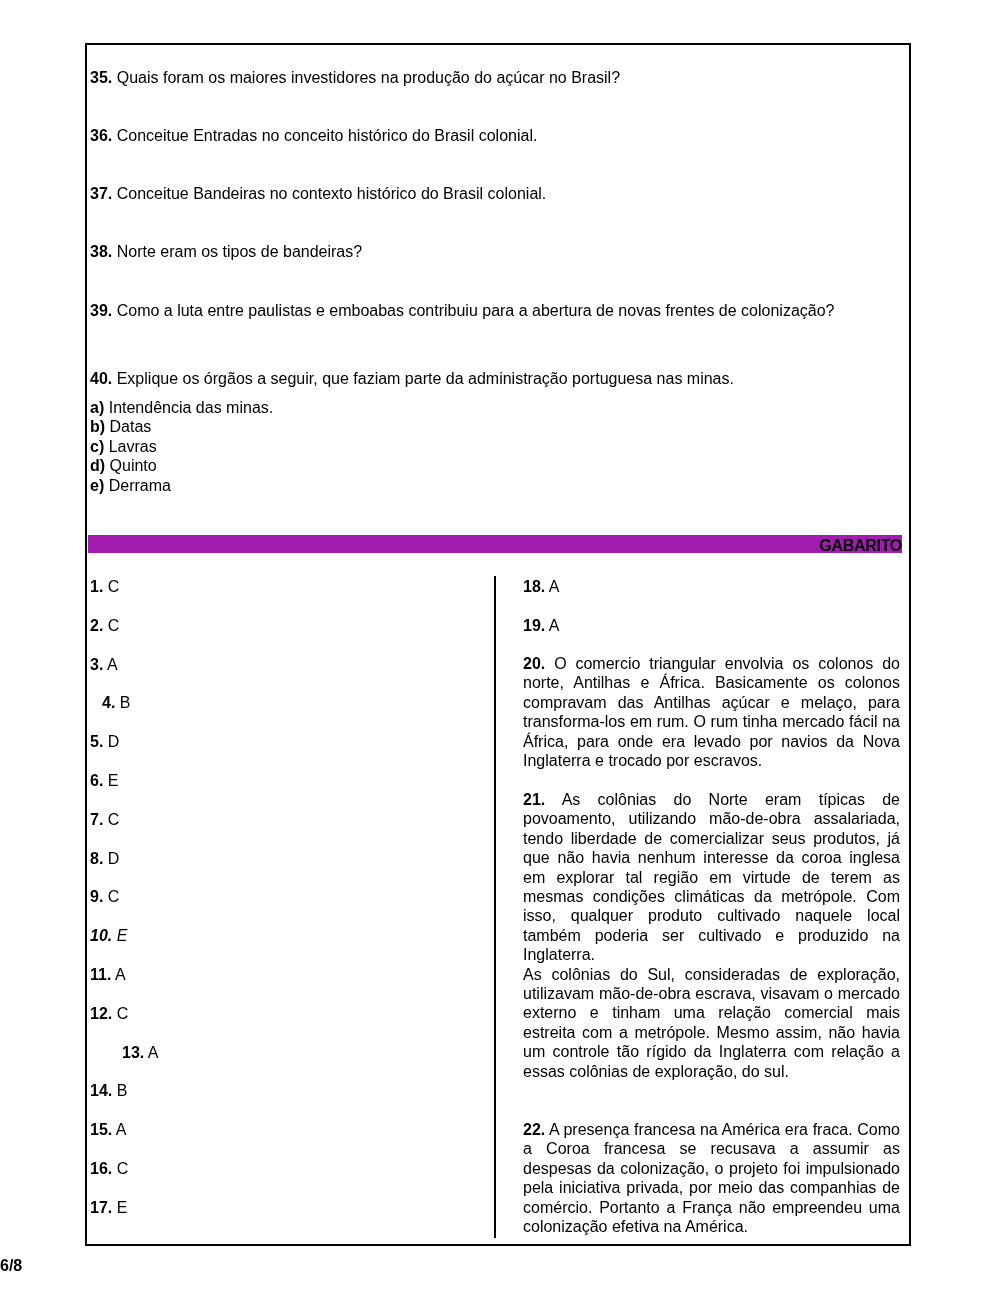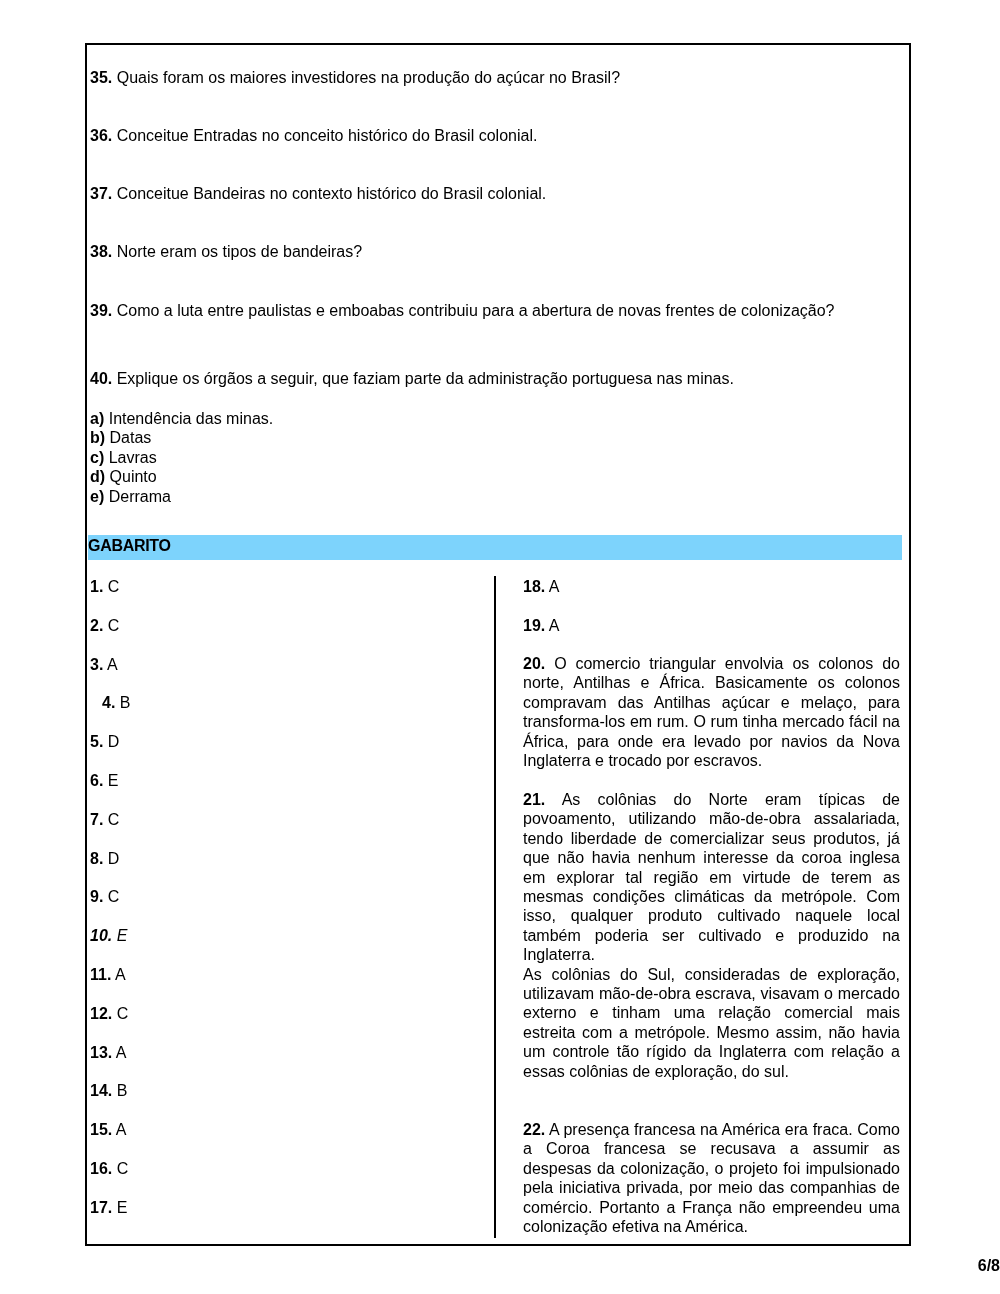--- a/index.html
+++ b/index.html
@@ -1,28 +1,28 @@
 <!DOCTYPE html>
 <html><head>
 <meta charset="utf-8">
 <style>
   html, body { margin: 0; padding: 0; background: #ffffff; }
   body { width: 1000px; height: 1294px; position: relative; font-family: "Liberation Sans", sans-serif; color: #000; }
   .frame { position: absolute; left: 85px; top: 43px; width: 826px; height: 1203px; border: 2px solid #000; box-sizing: border-box; }
   .q { position: absolute; left: 90px; font-size: 16px; line-height: 19px; white-space: nowrap; }
   .q b, .opt b, .ans b, .long b { font-weight: bold; }
-  .opts { position: absolute; left: 90px; top: 398px; font-size: 16px; line-height: 19.4px; margin-top: 11px; }
+  .opts { position: absolute; left: 90px; top: 398px; font-size: 16px; line-height: 19.4px; }
   .opt { display: block; }
-  .gab-bar { position: absolute; left: 88px; top: 535px; width: 814px; height: 25px; background: #7dd3fc; text-align: left; font-weight: bold; font-size: 16px; line-height: 22px; letter-spacing: -0.3px; }
+  .gab-bar { position: absolute; left: 88px; top: 535px; width: 814px; height: 18px; background: #a21caf; text-align: right; font-weight: bold; font-size: 16px; line-height: 22px; letter-spacing: -0.3px; }
   .divider { position: absolute; left: 494px; top: 576px; width: 2px; height: 662px; background: #000; }
   .ans { position: absolute; left: 90px; font-size: 16px; line-height: 19px; }
   .ans-r { position: absolute; left: 523px; font-size: 16px; line-height: 19px; }
   .long { position: absolute; left: 523px; width: 377px; font-size: 16px; line-height: 19.4px; text-align: justify; }
   .long p { margin: 0; }
-  .page-num { position: absolute; left: 0; width: 1000px; top: 1257px; text-align: right; font-weight: bold; font-size: 16px; }
+  .page-num { position: absolute; left: 0; width: 1000px; top: 1257px; text-align: left; font-weight: bold; font-size: 16px; }
 </style>
 </head>
 <body>
 
 <div class="frame"></div>
 
 <div class="q" style="top:68px"><b>35.</b><span> Quais foram os maiores investidores na produção do açúcar no Brasil?</span></div>
 <div class="q" style="top:126px"><b>36.</b><span> Conceitue Entradas no conceito histórico do Brasil colonial.</span></div>
 <div class="q" style="top:184px"><b>37.</b><span> Conceitue Bandeiras no contexto histórico do Brasil colonial.</span></div>
 <div class="q" style="top:242px"><b>38.</b><span> Norte eram os tipos de bandeiras?</span></div>
@@ -47,21 +47,21 @@
     <div class="ans" style="top: 654.6px;"><b>3.</b><span> A</span></div>
     <div class="ans" style="top: 693.4px; margin-left: 12px;"><b>4.</b><span> B</span></div>
     <div class="ans" style="top: 732.2px;"><b>5.</b><span> D</span></div>
     <div class="ans" style="top: 771px; text-align: right;"><b>6.</b><span> E</span></div>
     <div class="ans" style="top: 809.8px;"><b>7.</b><span> C</span></div>
     <div class="ans" style="top: 848.6px;"><b>8.</b><span> D</span></div>
     <div class="ans" style="top: 887.4px;"><b>9.</b><span> C</span></div>
     <div class="ans" style="top: 926.2px; font-style: italic;"><b>10.</b><span> E</span></div>
     <div class="ans" style="top: 965px;"><b>11.</b><span> A</span></div>
     <div class="ans" style="top: 1003.8px;"><b>12.</b><span> C</span></div>
-    <div class="ans" style="top: 1042.6px;"><b>13.</b><span> A</span></div>
+    <div class="ans" style="top: 1042.6px; margin-left: 32px;"><b>13.</b><span> A</span></div>
     <div class="ans" style="top: 1081.4px;"><b>14.</b><span> B</span></div>
     <div class="ans" style="top: 1120.2px;"><b>15.</b><span> A</span></div>
     <div class="ans" style="top: 1159px;"><b>16.</b><span> C</span></div>
     <div class="ans" style="top: 1197.8px;"><b>17.</b><span> E</span></div>
   </div>
 
 <div class="ans-r" style="top:577px"><b>18.</b><span> A</span></div>
 <div class="ans-r" style="top:616px"><b>19.</b><span> A</span></div>
 
 <div class="long" style="top:654px">

